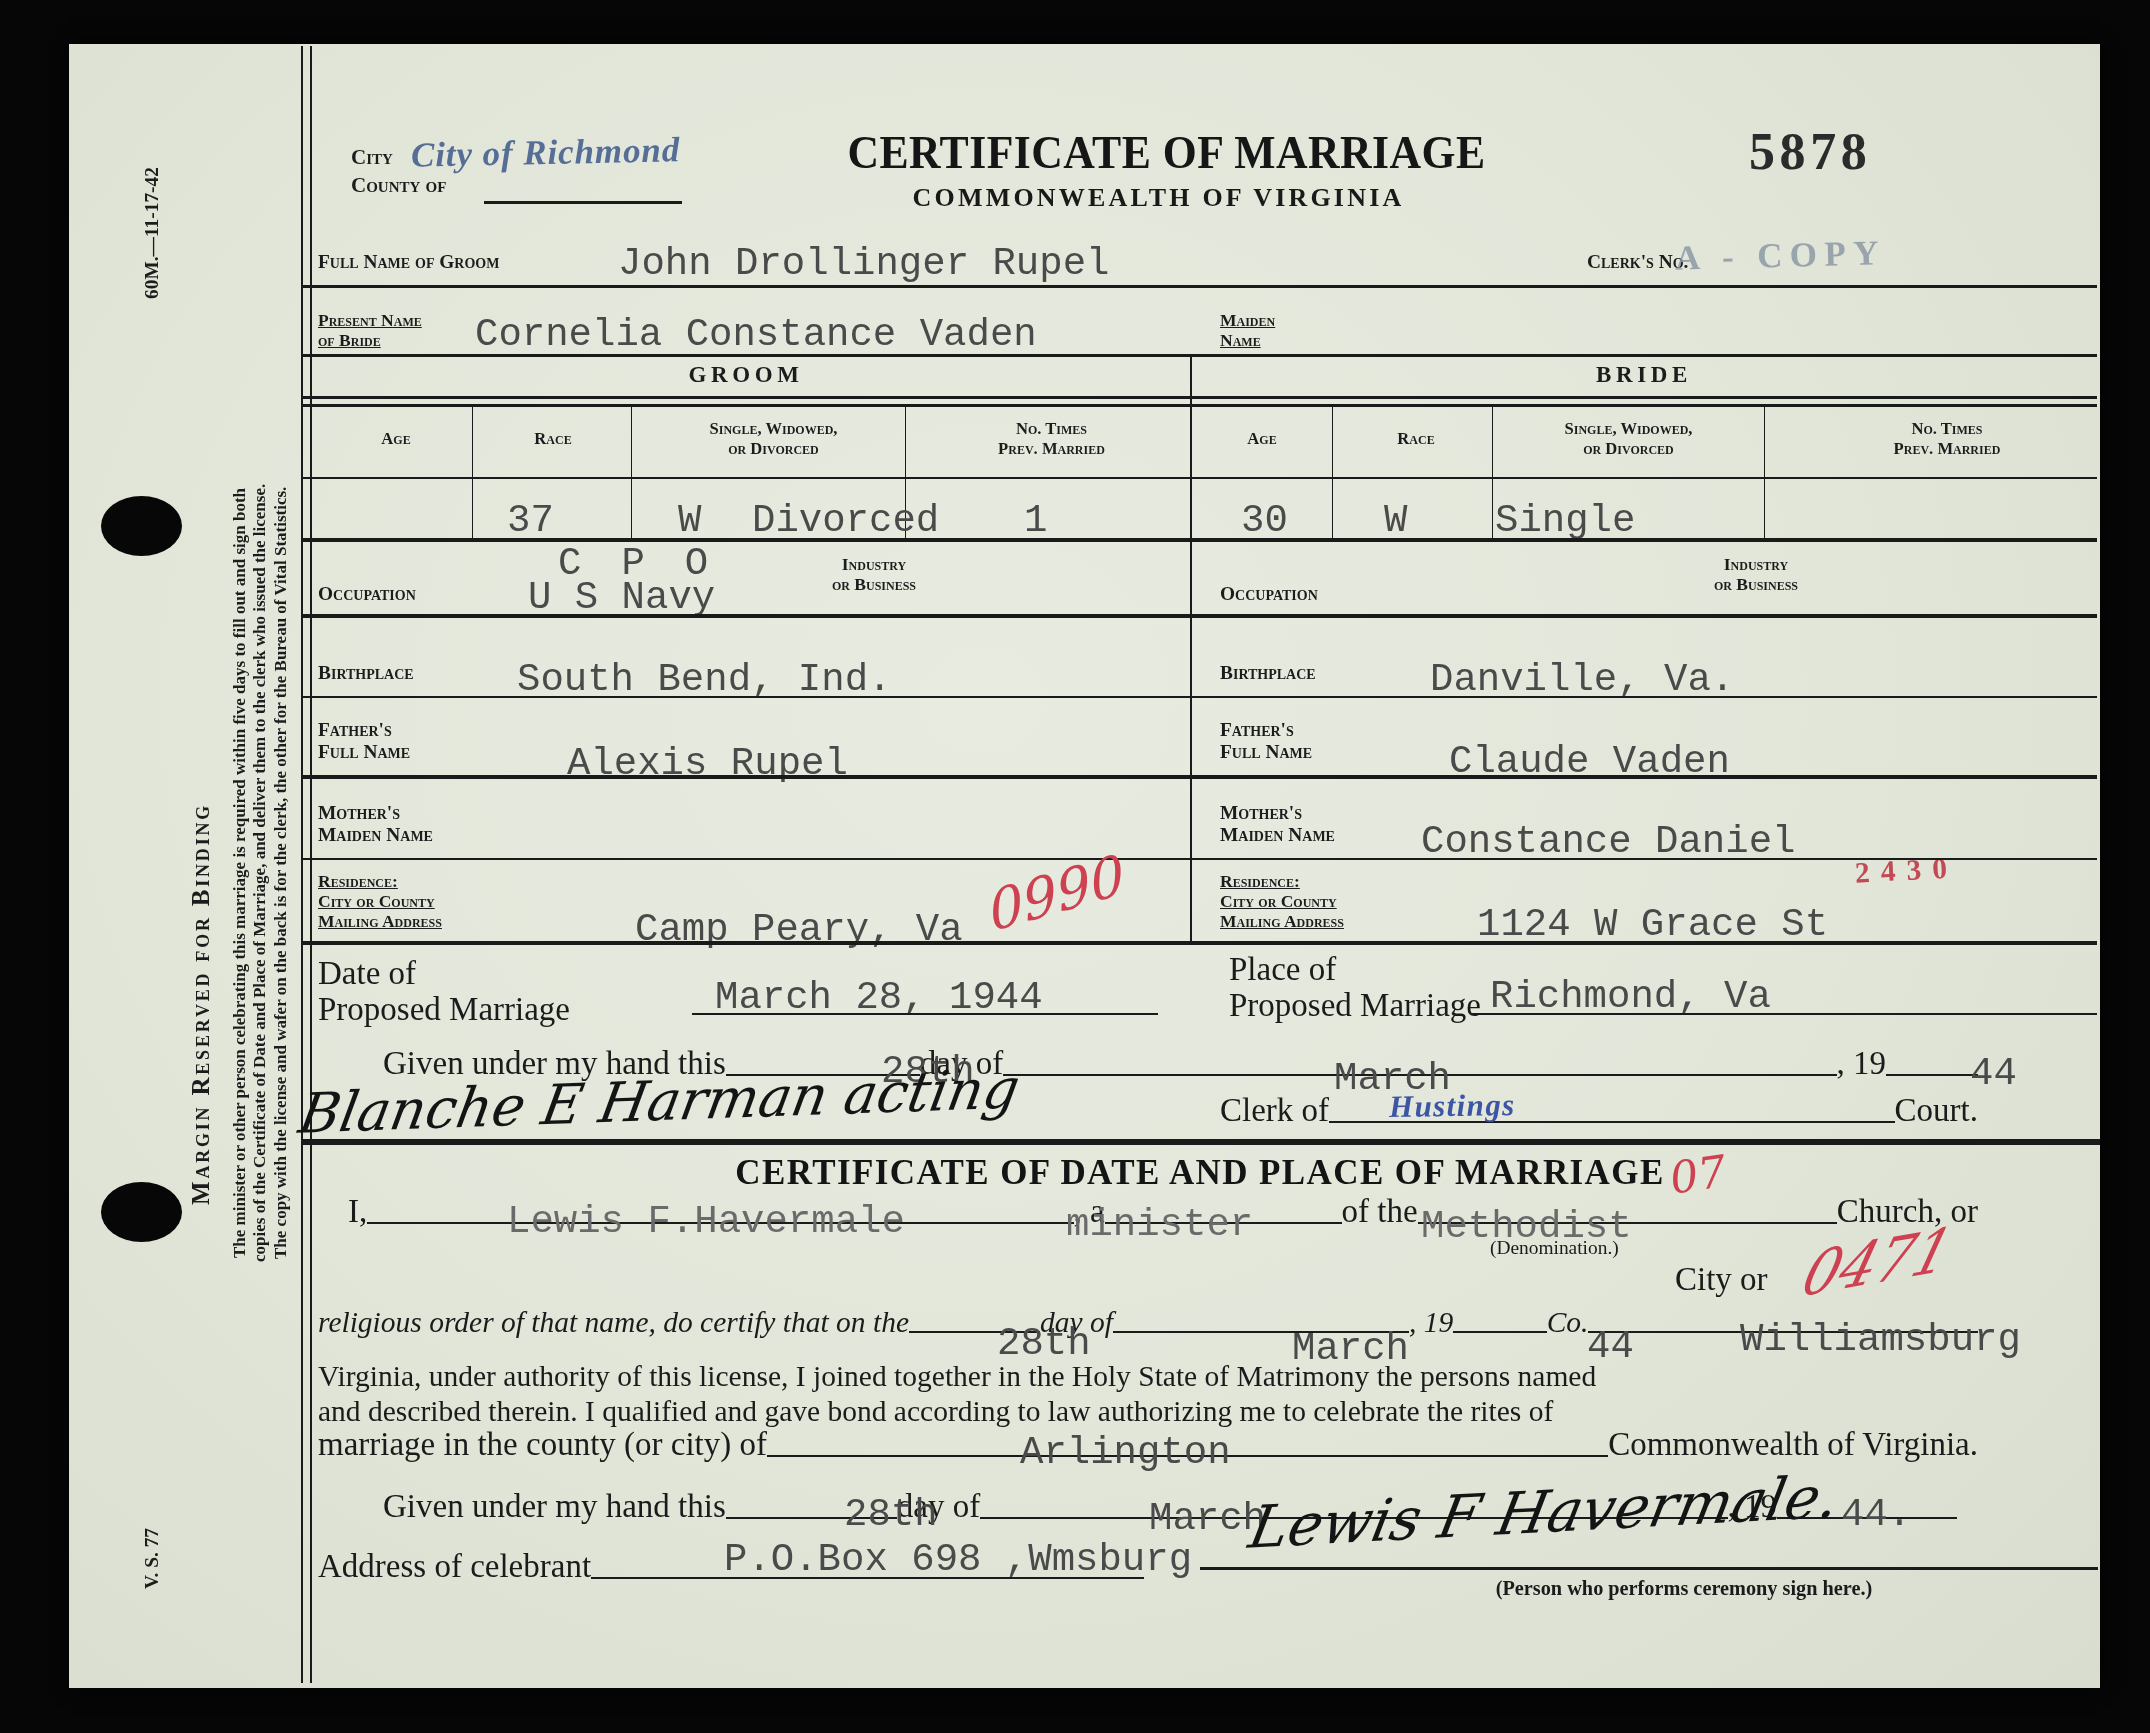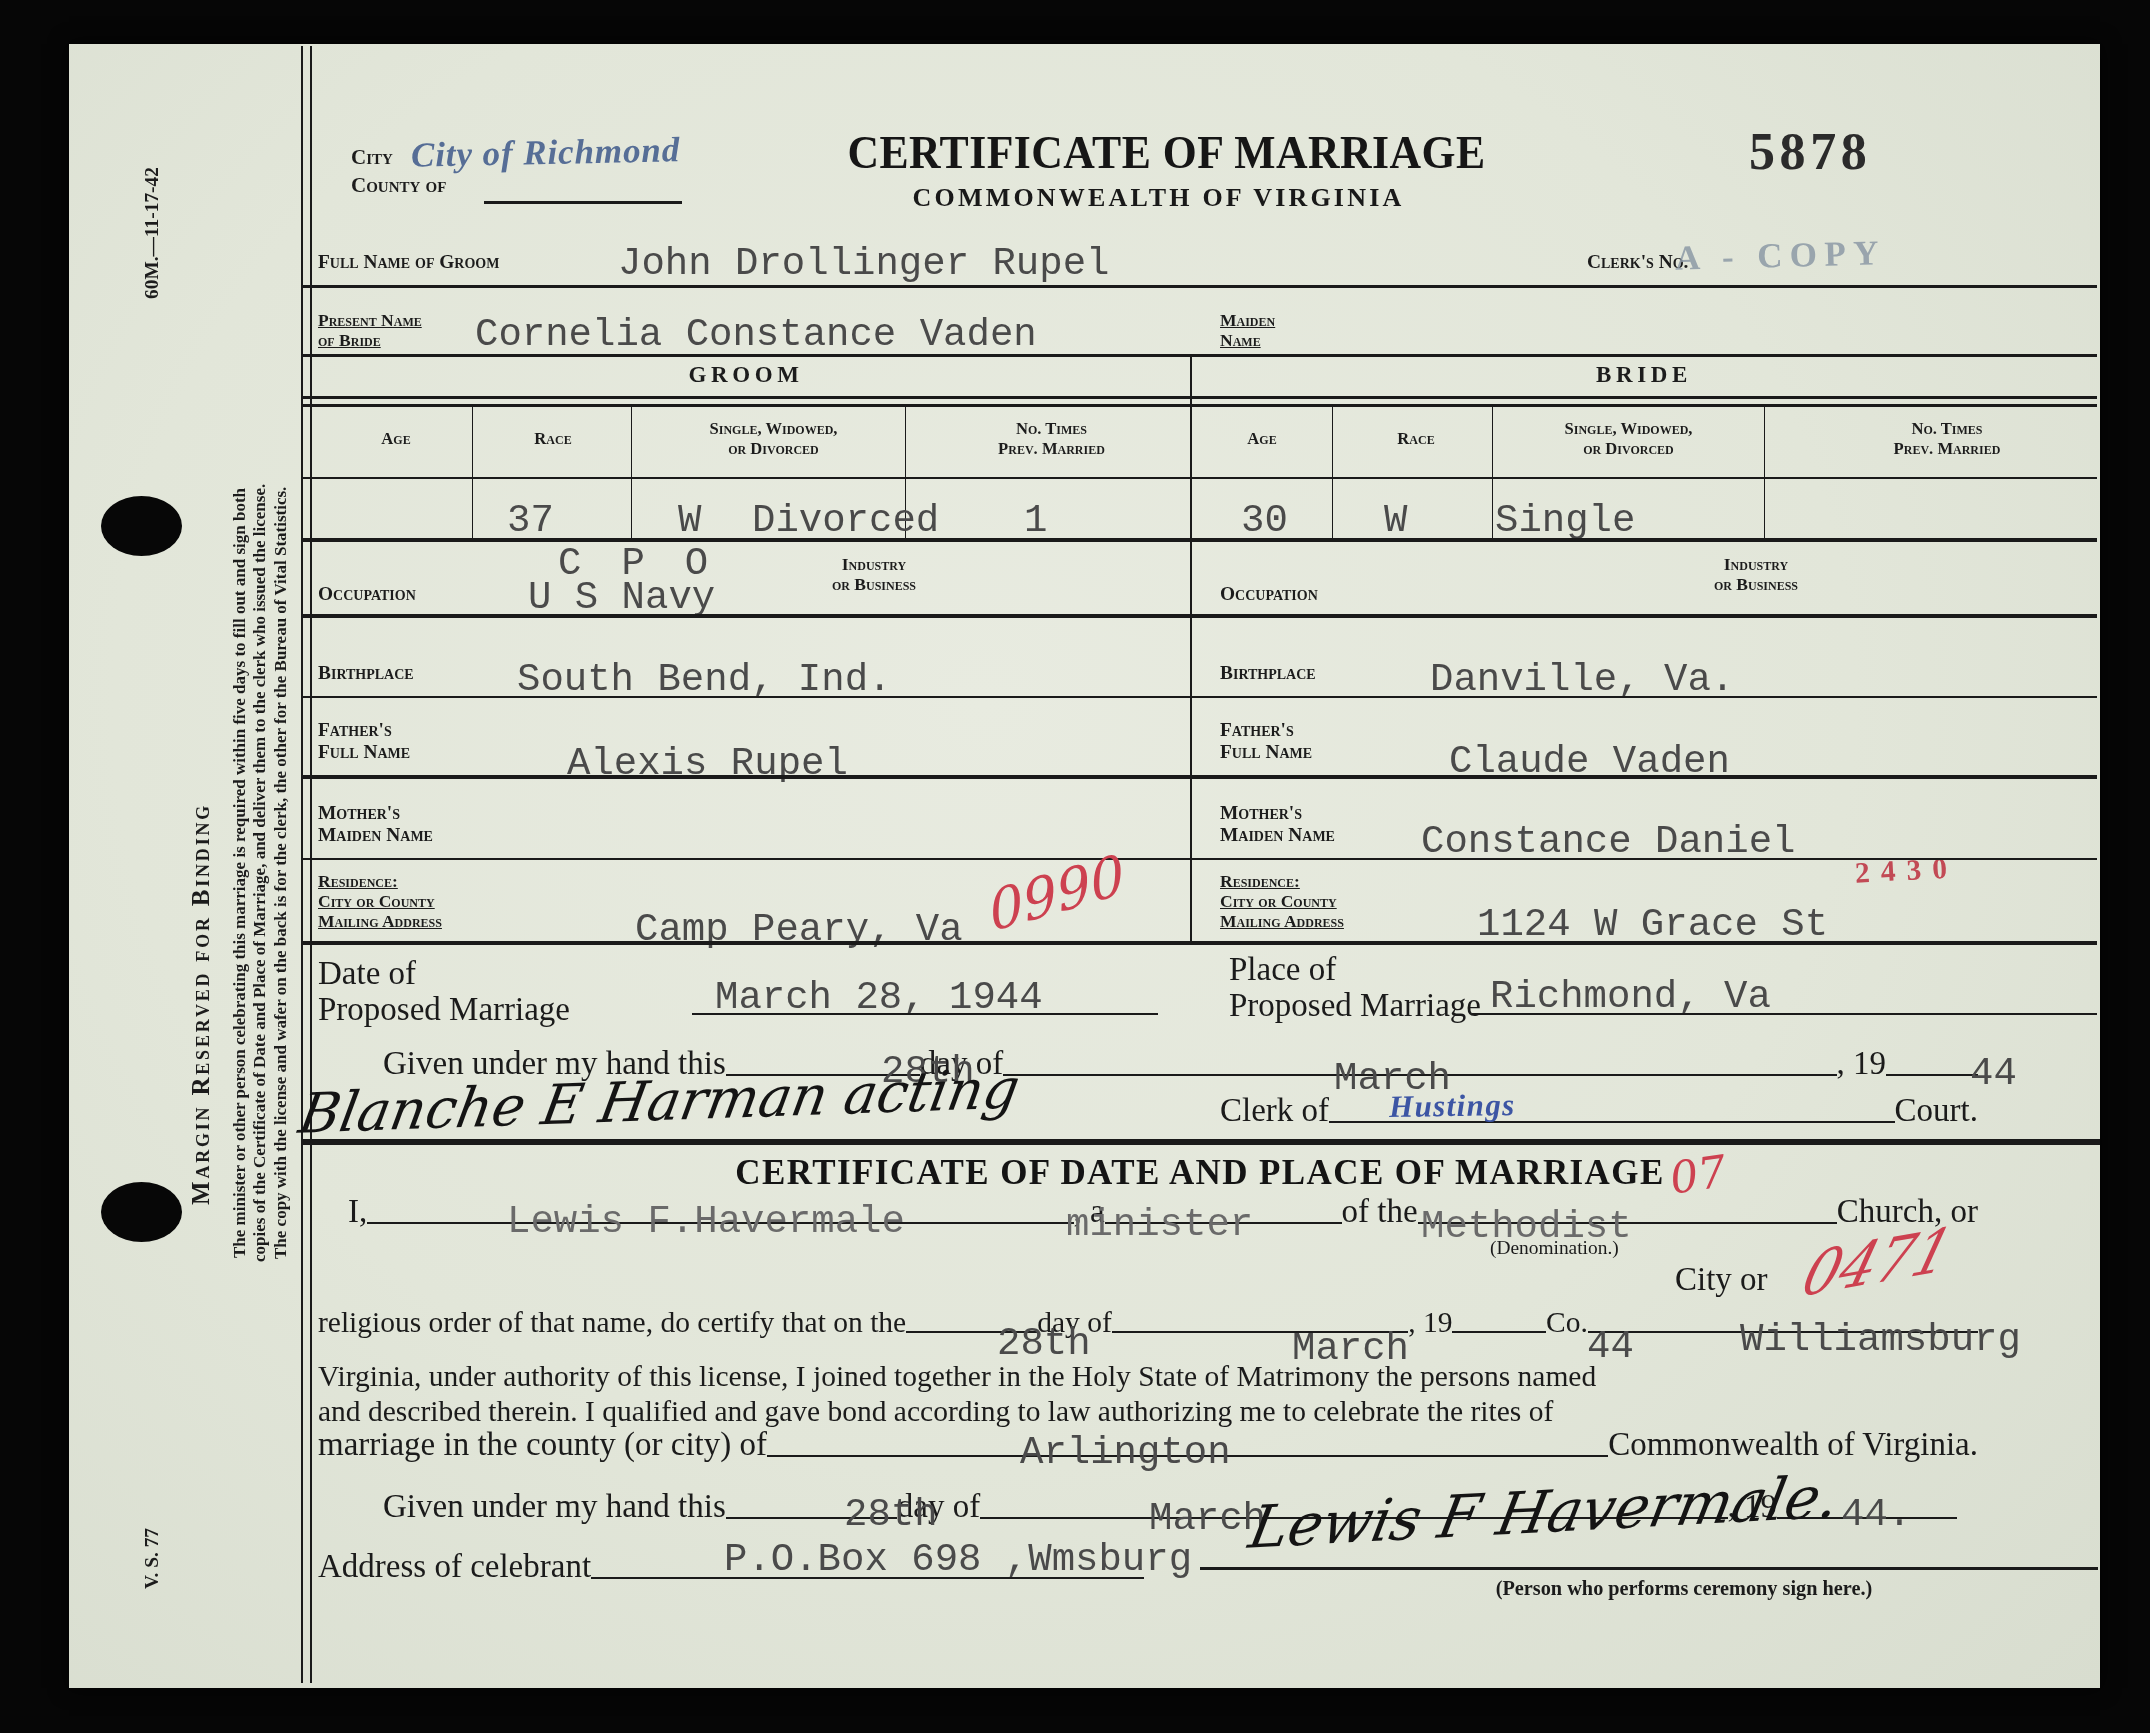--- a/index.html
+++ b/index.html
@@ -199,21 +199,21 @@
     <span class="fill" style="flex:.92 1 0;"></span>
     <span class="t serif">Church, or</span>
   </div>
   <div class="abs type faded" style="left:438px;top:1156px;">Lewis F.Havermale</div>
   <div class="abs type faded" style="left:997px;top:1159px;">minister</div>
   <div class="abs type faded" style="left:1352px;top:1161px;">Methodist</div>
   <div class="abs serif" style="left:1421px;top:1193px;font-size:19.4px;">(Denomination.)</div>
   <div class="abs serif" style="left:1606px;top:1217px;">City or</div>
   <div class="abs red" style="left:1735px;top:1184px;font-size:58px;transform:rotate(-10deg) skewX(-26deg);">0471</div>
 
-  <div class="formline" style="left:249px;top:1262px;right:122px;">
+  <div class="formline" style="left:249px;top:1262px;right:122px;font-style:italic;">
     <span class="t serif sm">religious order of that name, do certify that on the</span>
     <span class="fill" style="flex:.42 1 0;"></span>
     <span class="t serif sm">day of</span>
     <span class="fill" style="flex:.95 1 0;"></span>
     <span class="t serif sm">, 19</span>
     <span class="fill" style="flex:.3 1 0;"></span>
     <span class="t serif sm">Co.</span>
     <span class="fill" style="flex:1.25 1 0;"></span>
   </div>
   <div class="abs type" style="left:928px;top:1278px;">28th</div>

